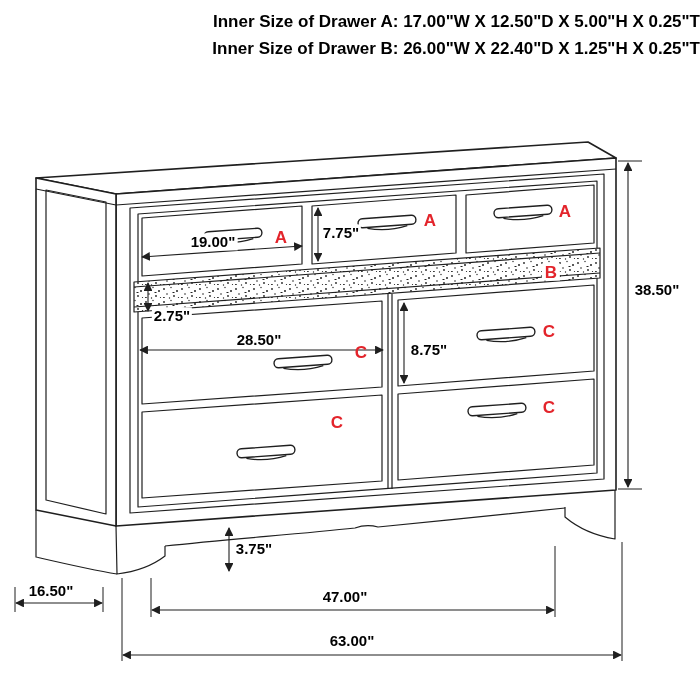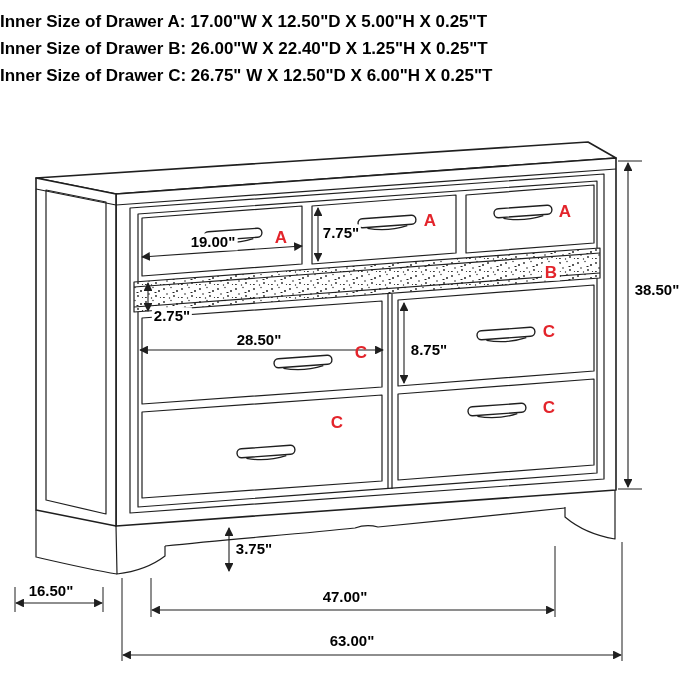--- a/index.html
+++ b/index.html
@@ -1,18 +1,18 @@
 <!DOCTYPE html>
 <html><head>
 <meta charset="utf-8">
 <style>
   html,body{margin:0;padding:0;background:#ffffff;}
   .page{position:relative;width:700px;height:700px;background:#fff;overflow:hidden;
         font-family:"Liberation Sans",sans-serif;}
-  .spec-header{position:absolute;top:8px;left:0;width:700px;text-align:left;
+  .spec-header{position:absolute;top:8px;left:0;width:700px;text-align:right;
         font-weight:700;font-size:17px;line-height:27px;color:#000;}
   .stage{position:absolute;inset:0;}
   svg{position:absolute;left:0;top:0;}
   .dim-label{position:absolute;transform:translate(-50%,-50%);
         font-weight:700;font-size:15px;color:#000;background:#fff;
         padding:0 2px;white-space:nowrap;line-height:1.15;}
   .letter{position:absolute;transform:translate(-50%,-50%);
         font-weight:700;font-size:17px;color:#e3242b;white-space:nowrap;line-height:1;}
   .letter--chip{background:#fff;padding:0 3px;}
   .outline{fill:#fff;stroke:#1f1f1f;stroke-width:1.6;stroke-linejoin:round;}
@@ -24,21 +24,20 @@
   .handle path{fill:none;stroke:#1f1f1f;stroke-width:1.2;}
 </style>
 </head>
 <body>
 
 <div class="page">
 
   <div class="spec-header">
     <div>Inner Size of Drawer A: 17.00"W X 12.50"D X 5.00"H X 0.25"T</div>
     <div>Inner Size of Drawer B: 26.00"W X 22.40"D X 1.25"H X 0.25"T</div>
-    <div>Inner Size of Drawer C: 26.75" W X 12.50"D X 6.00"H X 0.25"T</div>
   </div>
 
   <div class="stage">
 
     <svg width="700" height="700" viewBox="0 0 700 700">
       <defs>
         <marker id="ah" viewBox="0 0 10 10" refX="9" refY="5" markerWidth="8" markerHeight="8" orient="auto-start-reverse">
           <path d="M0,0 L10,5 L0,10 z" fill="#1f1f1f"></path>
         </marker>
         <pattern id="speckle" width="18" height="13" patternUnits="userSpaceOnUse">

